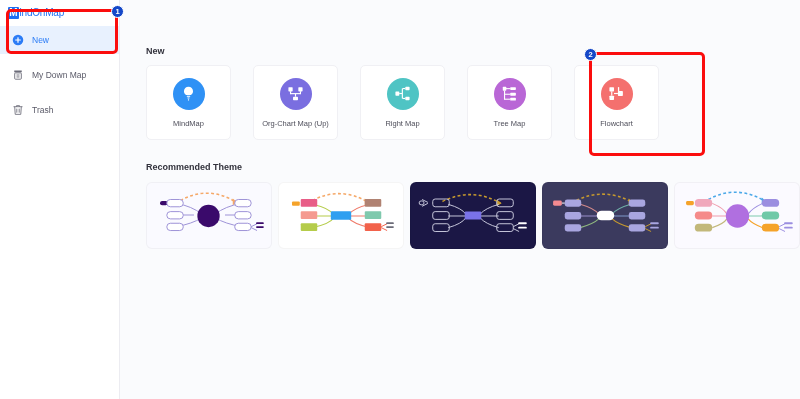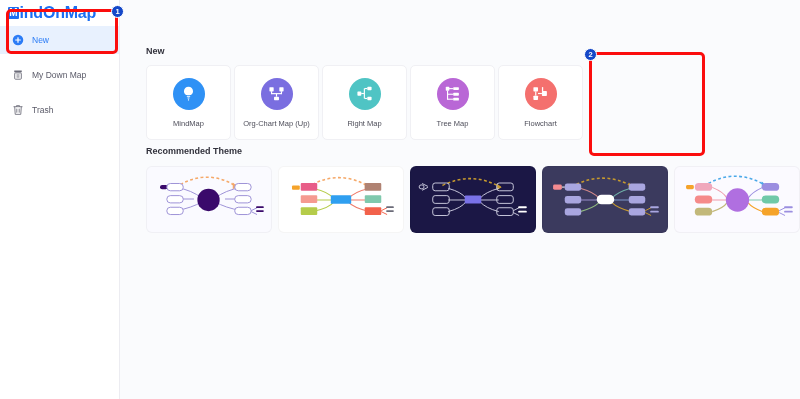--- a/index.html
+++ b/index.html
@@ -20,21 +20,21 @@
     position: relative;
   }
   .logo-wrap {
     height: 22px; display: flex; align-items: center; padding-left: 8px; padding-top: 3px;
   }
   .logo-m {
     display: inline-flex; align-items: center; justify-content: center;
     width: 11px; height: 12px; background: #1b6ef3; color: #fff;
     font-size: 10px; font-weight: 700; line-height: 1; border-radius: 1px;
   }
-  .logo-text { font-size: 16px; font-weight: 700; color: #1b6ef3; letter-spacing: -.2px; margin-left: .5px; }
+  .logo-text { font-size: 10px; font-weight: 400; color: #1b6ef3; letter-spacing: -.2px; margin-left: .5px; }
 
   .nav { margin-top: 4px; }
   .nav-item {
     display: flex; align-items: center; gap: 8px;
     height: 28px; padding-left: 12px; font-size: 8.5px; color: #5a5a68;
     cursor: pointer; margin-bottom: 7px;
   }
   .nav-item.active { background: #e8f1fe; color: #2b7cf6; }
   .nav-item.active .nav-label { color: #2b7cf6; }
   .nav-icon { width: 12px; height: 12px; display: inline-flex; align-items: center; justify-content: center; flex: 0 0 12px; }
@@ -43,24 +43,24 @@
 
   
   #main {
     flex: 1; height: 399px; background: #fafbfd;
     padding: 0 0 0 0; position: relative; overflow: hidden;
   }
   .section-title {
     font-size: 9px; font-weight: 700; color: #32323c;
     margin-left: 26px; margin-top: 46px; margin-bottom: 9px;
   }
-  .section-title.theme { margin-top: 6px; margin-bottom: 10px; }
+  .section-title.theme { margin-top: 22px; margin-bottom: 10px; }
 
   .card-grid {
-    display: flex; flex-wrap: wrap; gap: 3px;
+    display: flex; flex-wrap: wrap; gap: 22px;
     margin-left: 26px; width: 648px;
   }
   .card {
     width: 85px; height: 75px; background: #ffffff; border-radius: 5px;
     border: 1px solid #f0f0f4;
     display: flex; flex-direction: column; align-items: center; justify-content: center;
     cursor: pointer;
   }
   .card-icon {
     width: 32px; height: 32px; border-radius: 50%;

